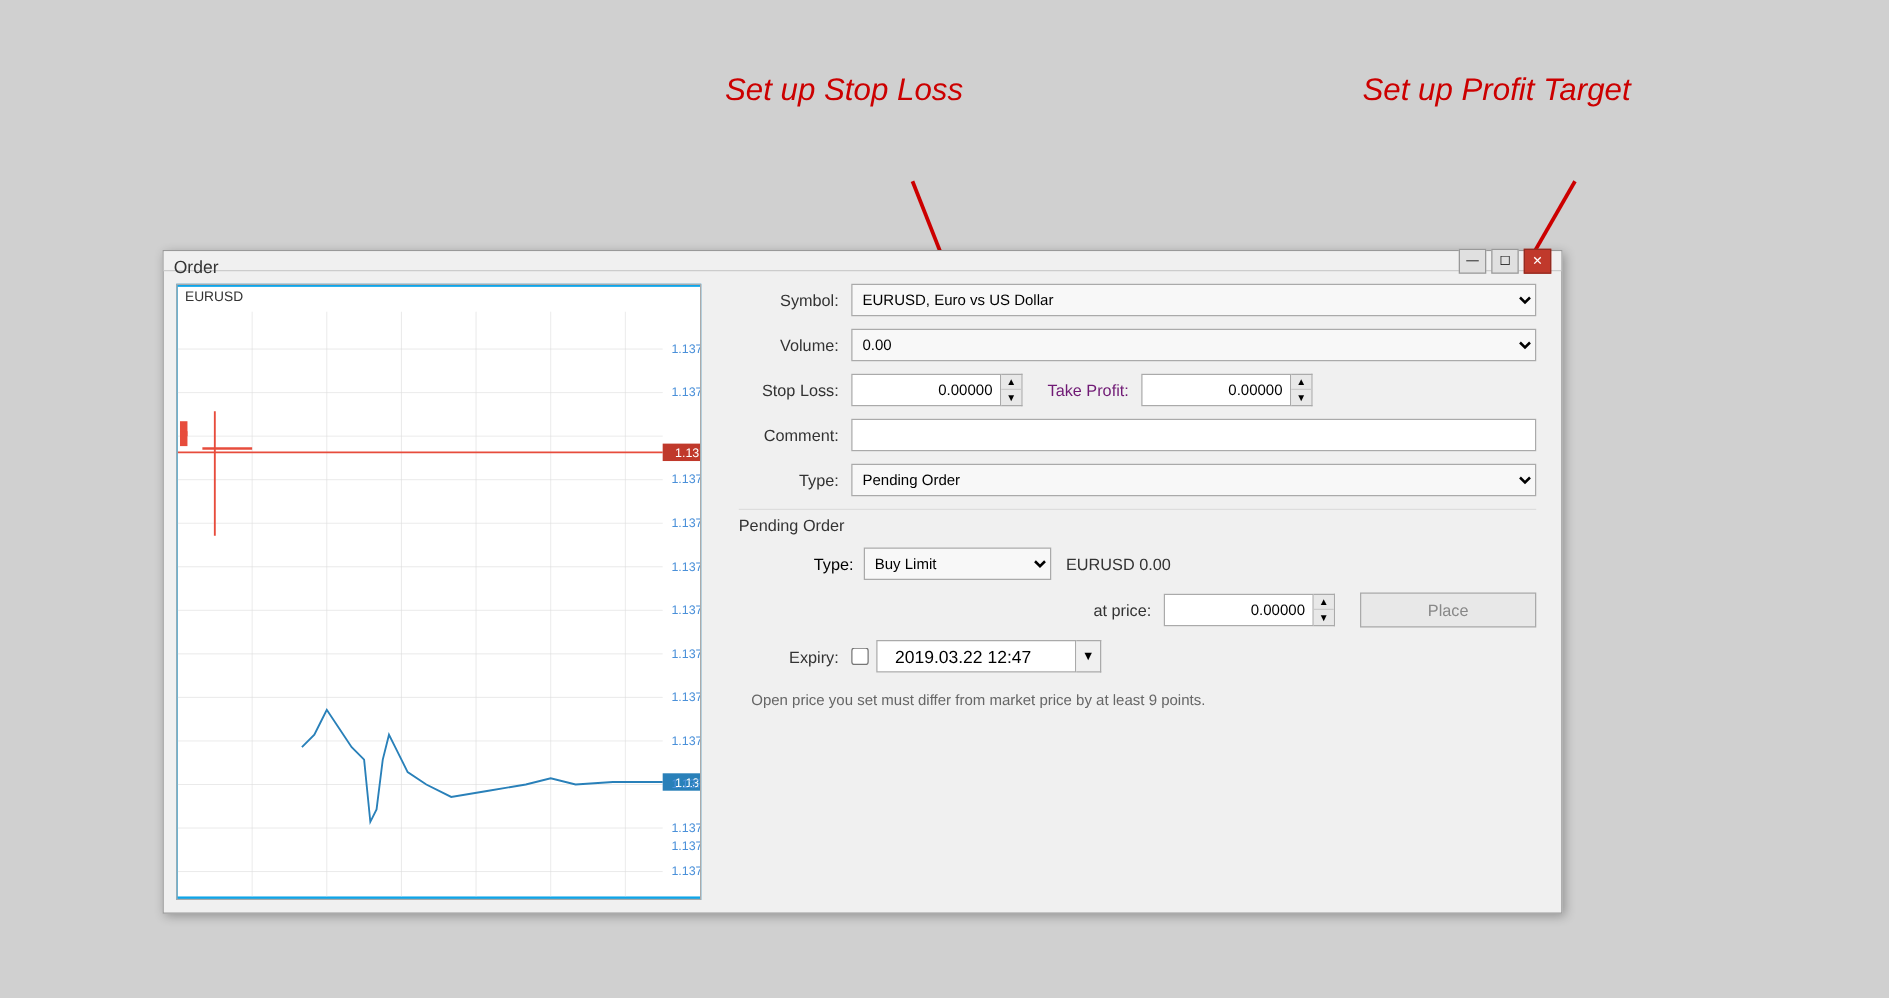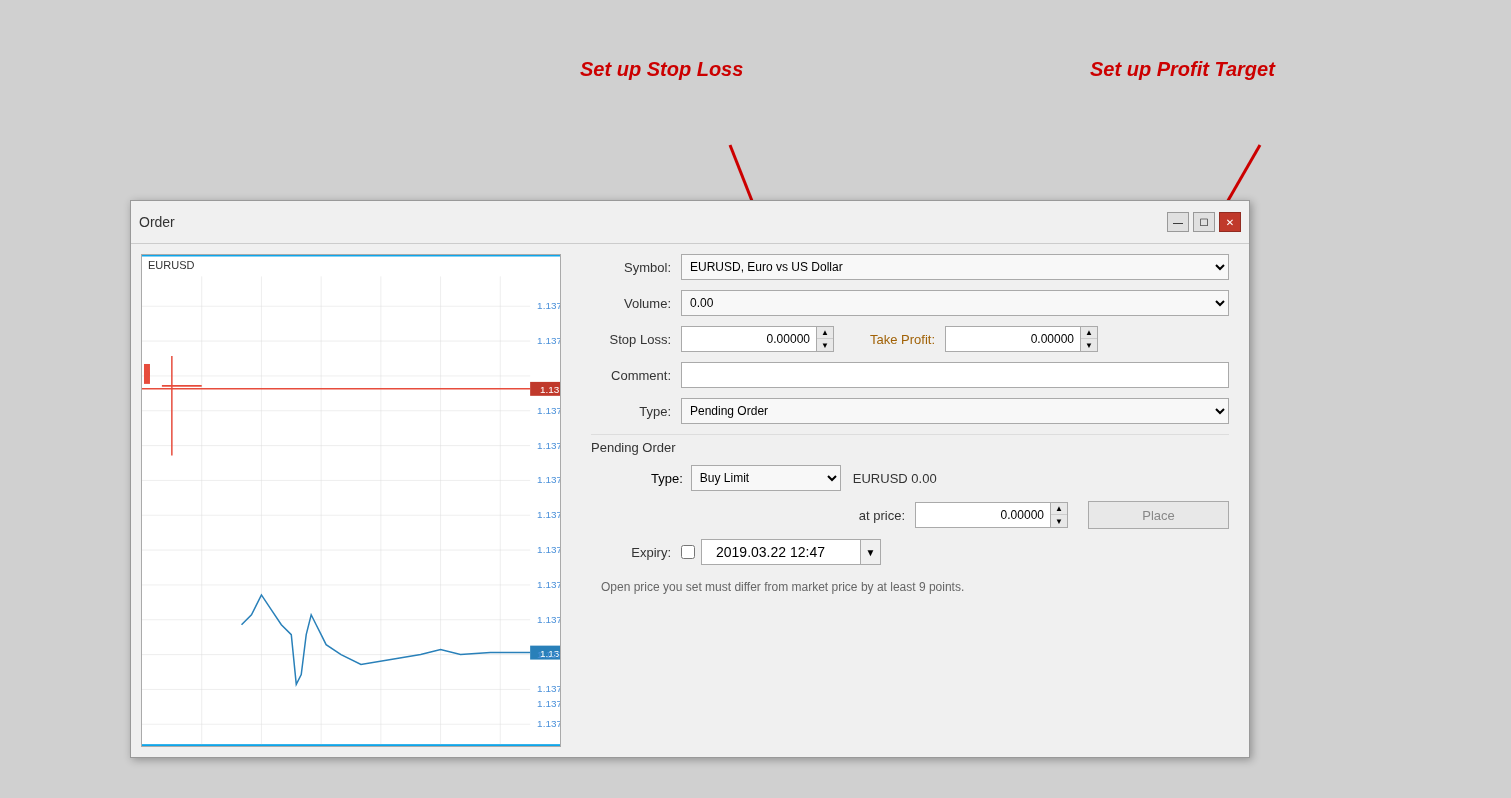--- a/index.html
+++ b/index.html
@@ -10,45 +10,44 @@
       width: 1511px;
       height: 798px;
       overflow: hidden;
       position: relative;
     }
 
     
     .annotation {
       position: absolute;
       color: #cc0000;
-      font-size: 20px;
-      font-weight: bold;
+      font-size: 25px;
+      font-weight: normal;
       font-style: italic;
       pointer-events: none;
     }
 
     
     .main-window {
       position: absolute;
       top: 200px;
       left: 130px;
       width: 1120px;
       background: #f0f0f0;
       border: 1px solid #999;
       box-shadow: 2px 2px 8px rgba(0,0,0,0.3);
     }
 
     .window-titlebar {
       background: #f0f0f0;
       border-bottom: 1px solid #ccc;
       display: flex;
-      align-items: center;
       justify-content: space-between;
       padding: 4px 8px;
-      height: 43px;
+      height: 16px;
     }
 
     .window-title {
       font-size: 14px;
       color: #333;
       font-weight: normal;
     }
 
     .window-controls {
       display: flex;
@@ -153,21 +152,21 @@
       margin-bottom: 10px;
     }
 
     .spin-input-container {
       position: relative;
       display: inline-flex;
       align-items: center;
     }
 
     .spin-input {
-      width: 136px;
+      width: 120px;
       height: 26px;
       border: 1px solid #aaa;
       background: #fff;
       font-size: 12px;
       padding: 2px 6px;
       text-align: right;
     }
 
     .spin-buttons {
       display: flex;
@@ -189,23 +188,23 @@
       align-items: center;
       justify-content: center;
       padding: 0;
     }
 
     .spin-btn:last-child {
       border-bottom: none;
     }
 
     .tp-label {
-      margin-left: 36px;
+      margin-left: 20px;
       margin-right: 10px;
-      color: #a16207;
+      color: #701a75;
     }
 
     .comment-input {
       width: 100%;
       height: 26px;
       border: 1px solid #aaa;
       background: #fff;
       font-size: 12px;
       padding: 2px 6px;
     }

